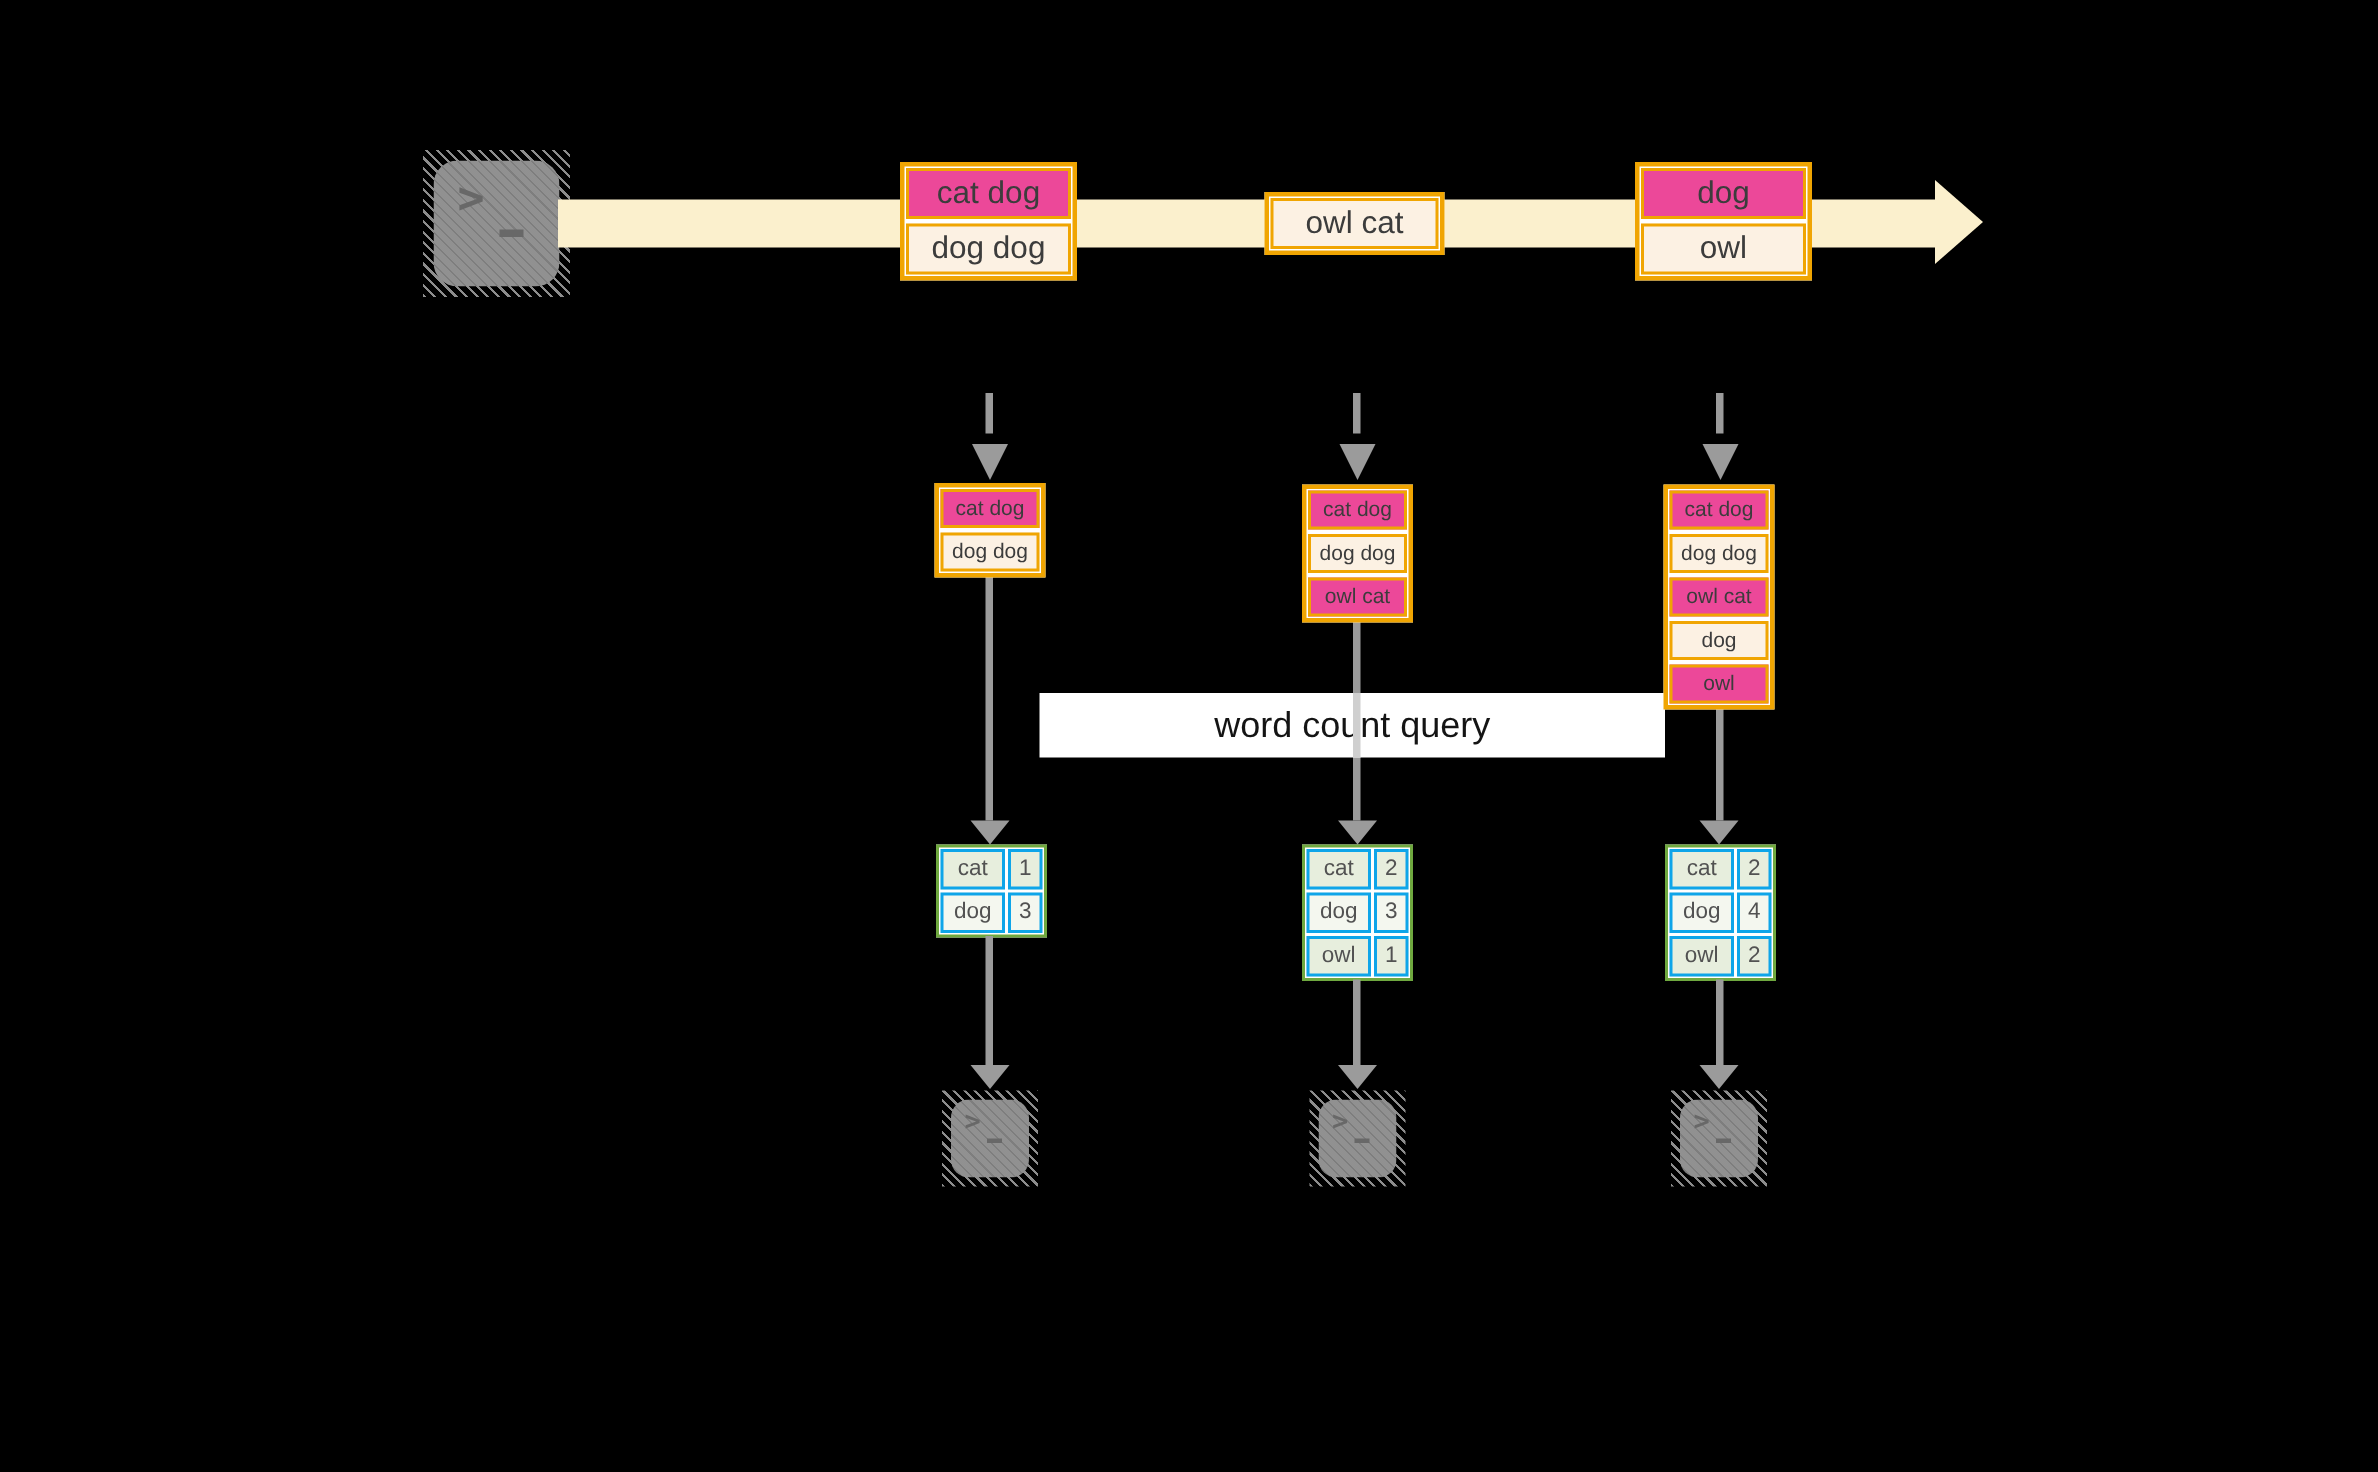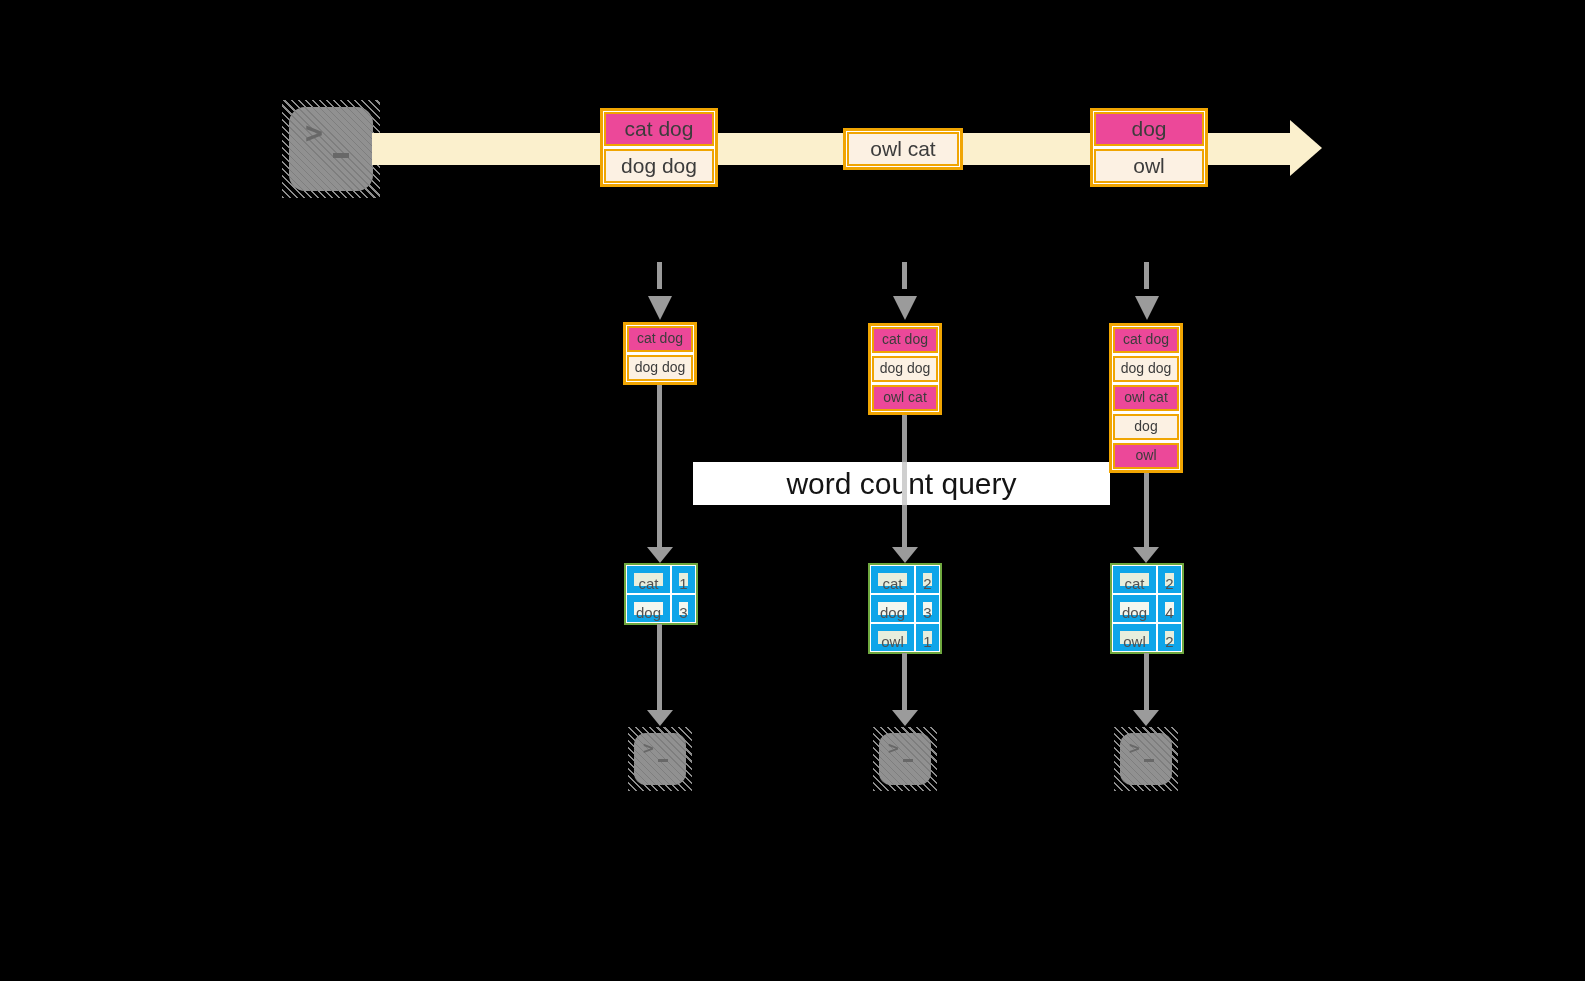--- a/index.html
+++ b/index.html
@@ -45,27 +45,27 @@
   
   .dash{position:absolute;width:5px;background:#9B9B9B;}
   .head{position:absolute;width:0;height:0;border-left:13px solid transparent;
         border-right:13px solid transparent;border-top:16px solid #9B9B9B;}
   .dash-head{position:absolute;width:0;height:0;border-left:12px solid transparent;
              border-right:12px solid transparent;border-top:24px solid #9B9B9B;}
   .vline{position:absolute;width:5px;background:#9B9B9B;}
 
   
   .query-band{position:absolute;left:693px;top:462px;width:417px;height:43px;background:#fff;}
-  .query-label{width:100%;height:100%;text-align:center;line-height:43px;font-size:30px;color:#141414;}
+  .query-label{width:100%;height:100%;text-align:center;line-height:43px;font-size:24px;color:#141414;}
   .faint-line{position:absolute;left:902px;top:462px;width:5px;height:43px;background:#cfcfcf;}
 
   
   .gtable{position:absolute;box-sizing:border-box;width:74px;border:2px solid #6FA83F;background:#fff;
           padding:1px;display:grid;grid-template-columns:43px 23px;gap:2px;}
-  .gcell{box-sizing:border-box;border:7px solid #0ea5e9;height:27px;line-height:22px;
+  .gcell{box-sizing:border-box;border:2px solid #0ea5e9;height:27px;line-height:22px;
          text-align:center;font-size:15px;color:#525252;}
   .g-dark{background:#E7EEDD;}
   .g-light{background:#F4F7EF;}
   .gt1{left:624px;top:563px;}
   .gt2{left:868px;top:563px;}
   .gt3{left:1110px;top:563px;}
 </style>
 </head>
 <body>
 

